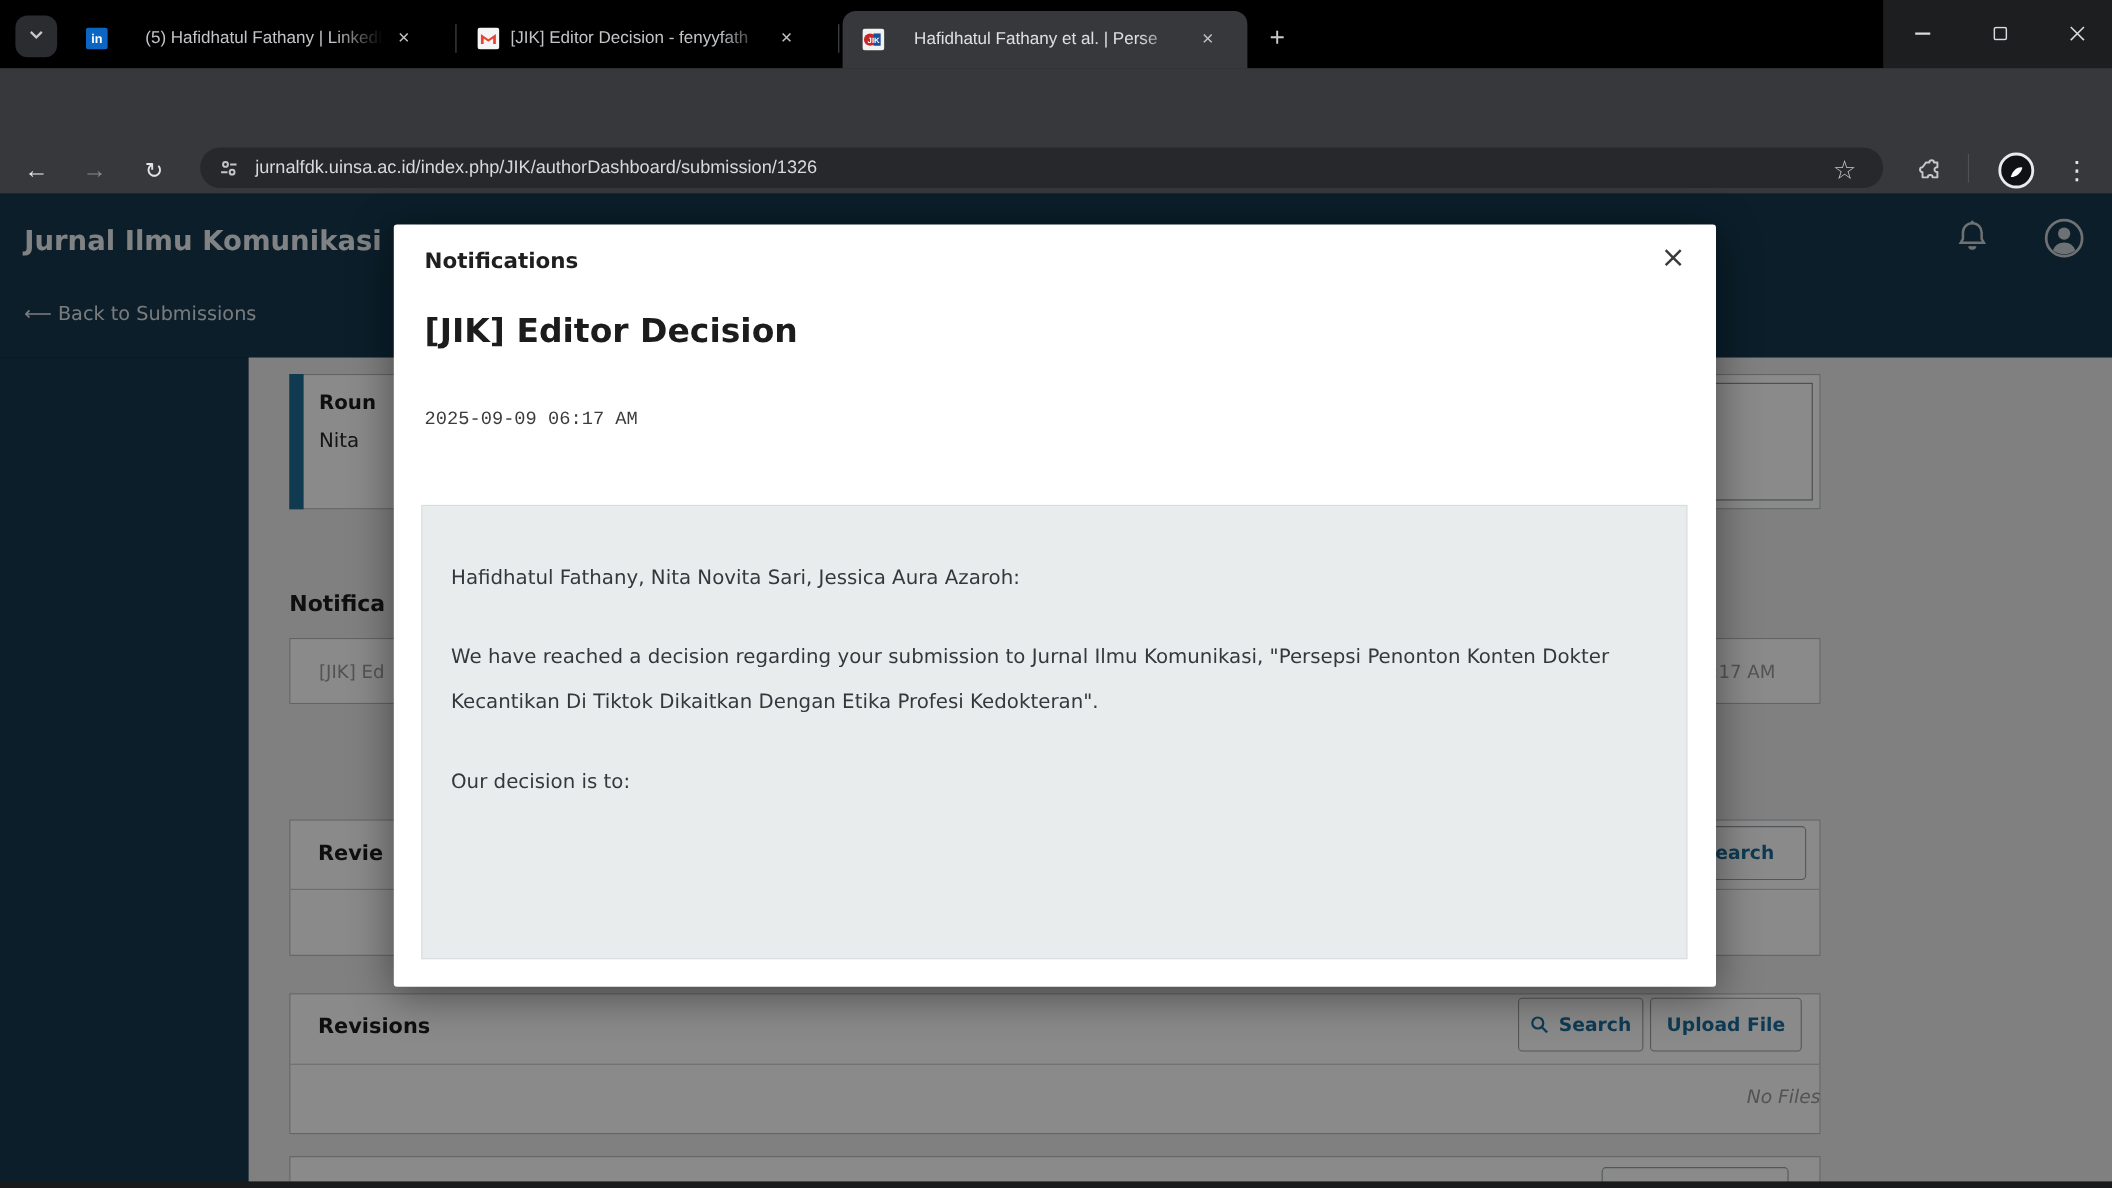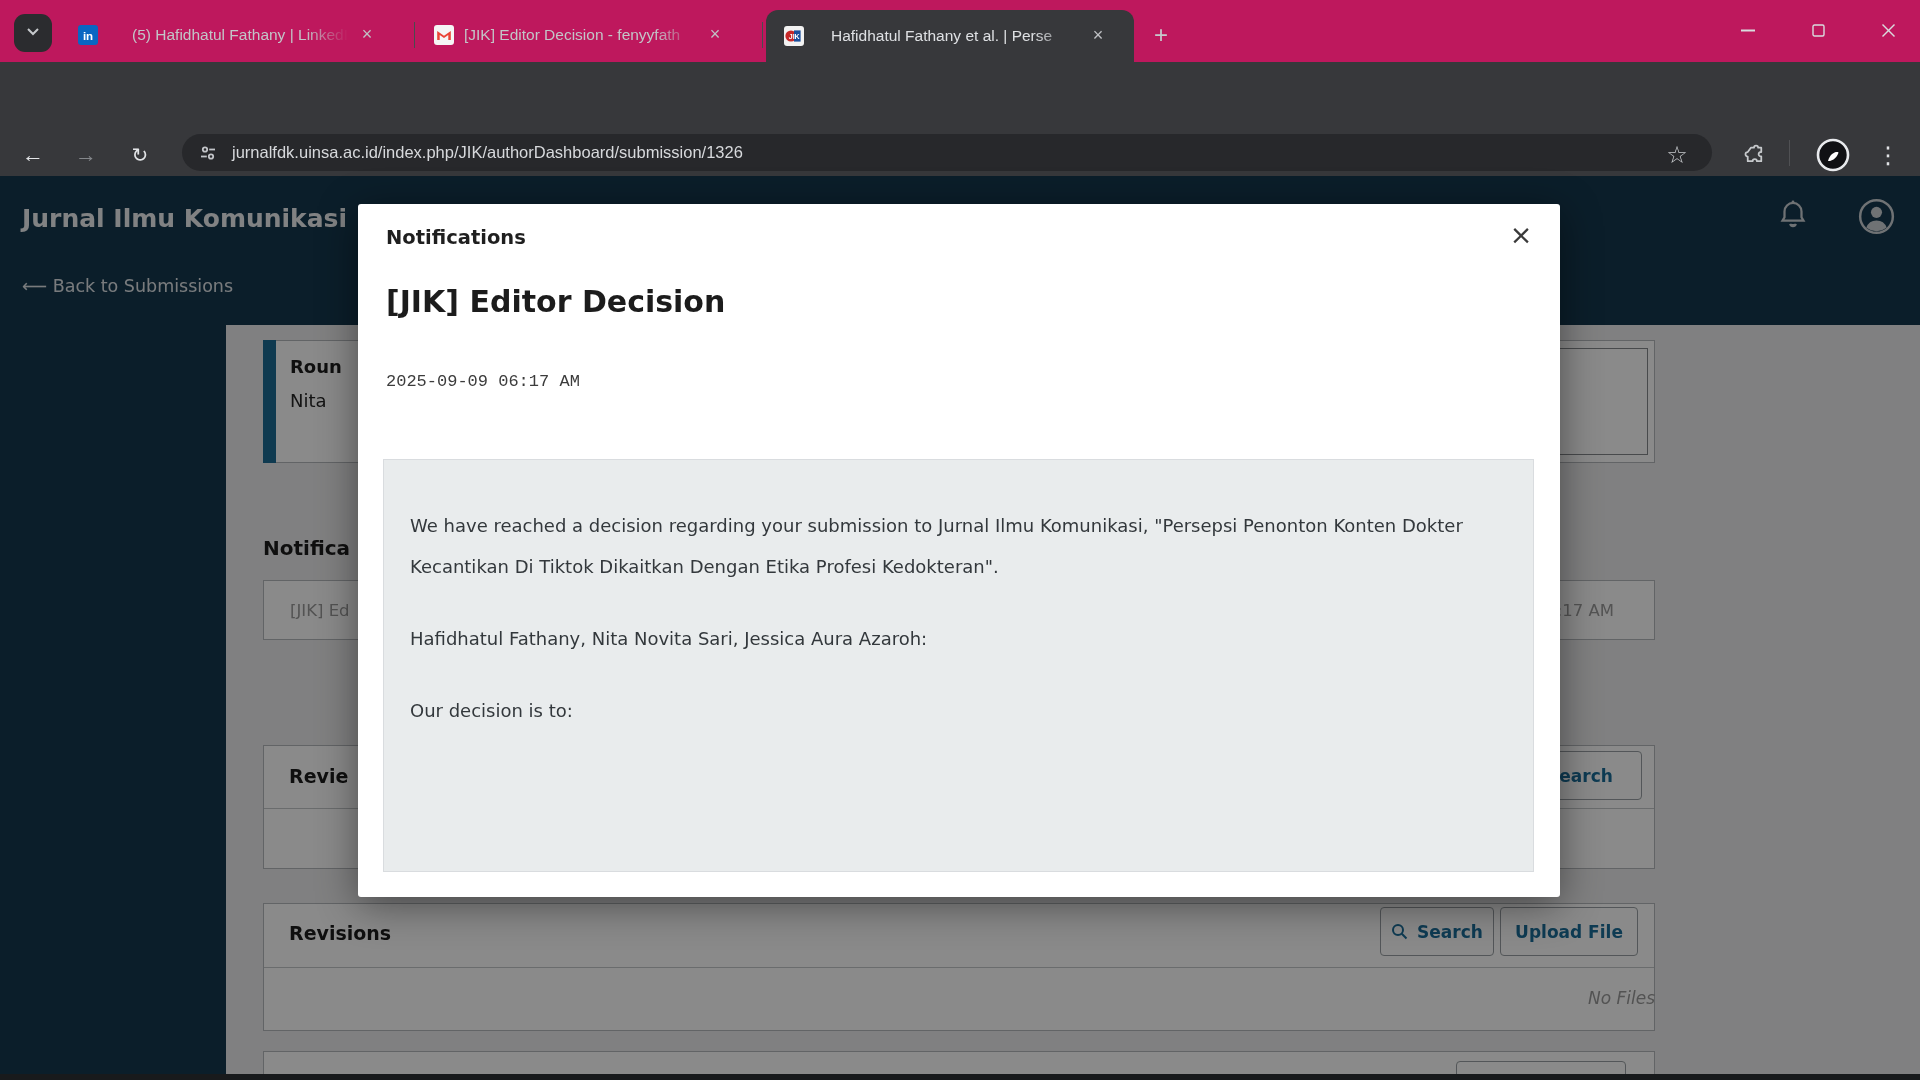--- a/index.html
+++ b/index.html
@@ -1,19 +1,19 @@
 <!DOCTYPE html>
 <html><head>
 <meta charset="utf-8">
 <style>
   html,body{margin:0;padding:0;background:#1d1e20;font-family:"Liberation Sans",sans-serif;}
   #screen{position:relative;width:1920px;height:1080px;overflow:hidden;background:#1d1e20;}
   .abs{position:absolute;}
   
-  #tabstrip{position:absolute;left:0;top:0;width:1920px;height:62px;background:#be185d;}
+  #tabstrip{position:absolute;left:0;top:0;width:1712px;height:62px;background:#000000;}
   .tab{position:absolute;top:11px;height:48px;display:flex;align-items:center;color:#c3c5c8;font-size:15.5px;}
   .tab.active{top:10px;height:52px;background:#37383b;border-radius:12px 12px 0 0;color:#dee0e3;}
   .tab .ttl{overflow:hidden;white-space:nowrap;-webkit-mask-image:linear-gradient(90deg,#000 82%,transparent);mask-image:linear-gradient(90deg,#000 82%,transparent);}
   .favic{width:20px;height:20px;margin:0 10px 0 0;flex:none;}
   .tclose{margin-left:6px;width:26px;height:26px;line-height:25px;text-align:center;font-size:18px;color:#c0c2c5;border-radius:50%;flex:none;}
   .tabdiv{position:absolute;top:22px;width:1px;height:26px;background:#4a4b4e;}
   #toolbar{position:absolute;left:0;top:62px;width:1920px;height:114px;background:#37383b;}
   .tbico{position:absolute;top:76px;width:34px;height:34px;display:flex;align-items:center;justify-content:center;font-size:22px;color:#e2e4e7;border-radius:50%;}
   #urlpill{position:absolute;left:182px;top:72px;width:1530px;height:37px;background:#27282b;border-radius:19px;display:flex;align-items:center;color:#d7d9dc;font-size:16.5px;}
   
@@ -278,19 +278,19 @@
   </div>
 
   <div id="overlay"></div>
 
   <div id="modal">
     <div class="mtitle">Notifications</div>
     <div id="mclose">×</div>
     <div id="mheading">[JIK] Editor Decision</div>
     <div id="mdate">2025-09-09 06:17 AM</div>
     <div id="graybox">
+      <p>Hafidhatul Fathany, Nita Novita Sari, Jessica Aura Azaroh:</p>
       <p>We have reached a decision regarding your submission to Jurnal Ilmu Komunikasi, "Persepsi Penonton Konten Dokter Kecantikan Di Tiktok Dikaitkan Dengan Etika Profesi Kedokteran".</p>
-      <p>Hafidhatul Fathany, Nita Novita Sari, Jessica Aura Azaroh:</p>
       <p>Our decision is to:</p>
     </div>
   </div>
 
 </div>
 
 </body></html>

